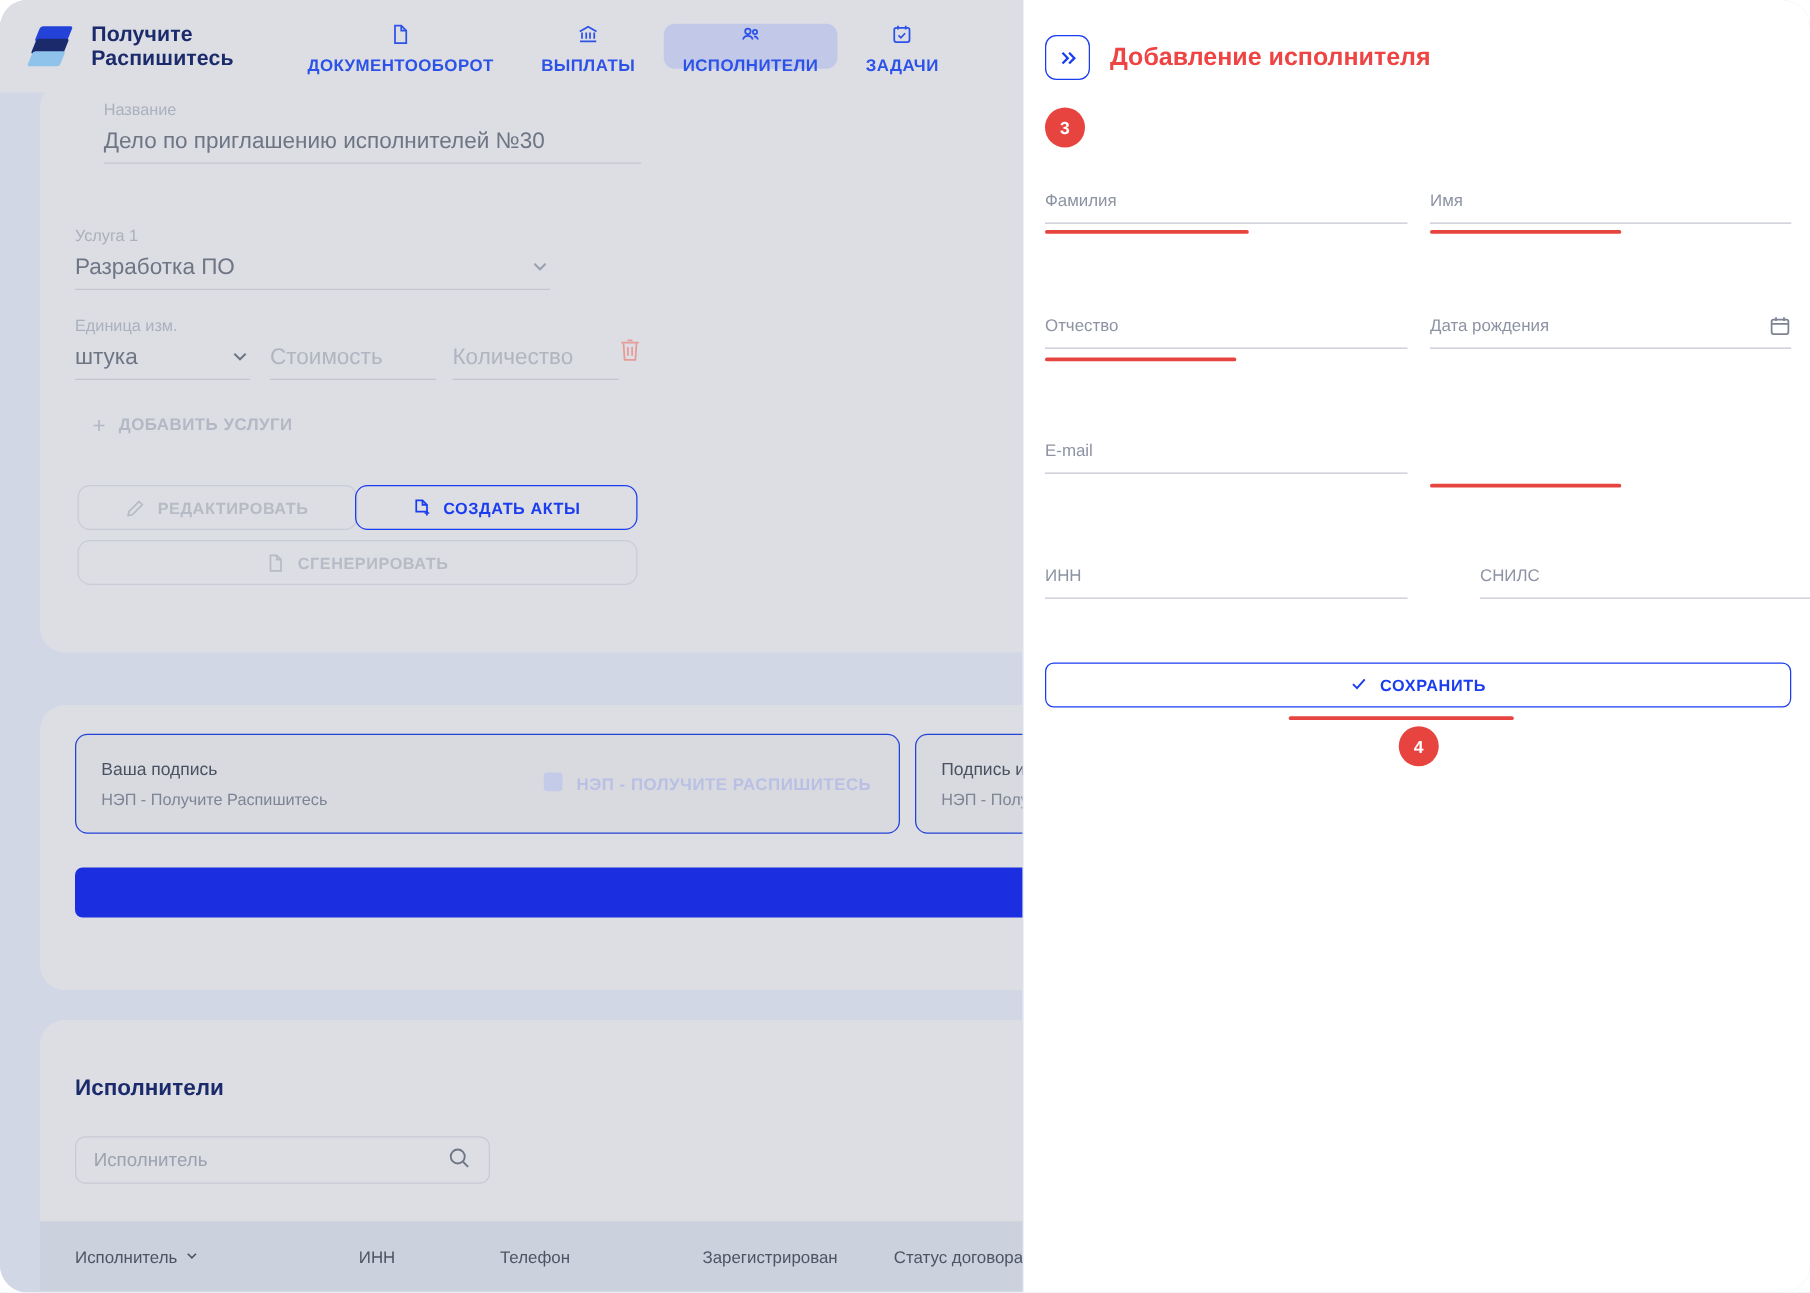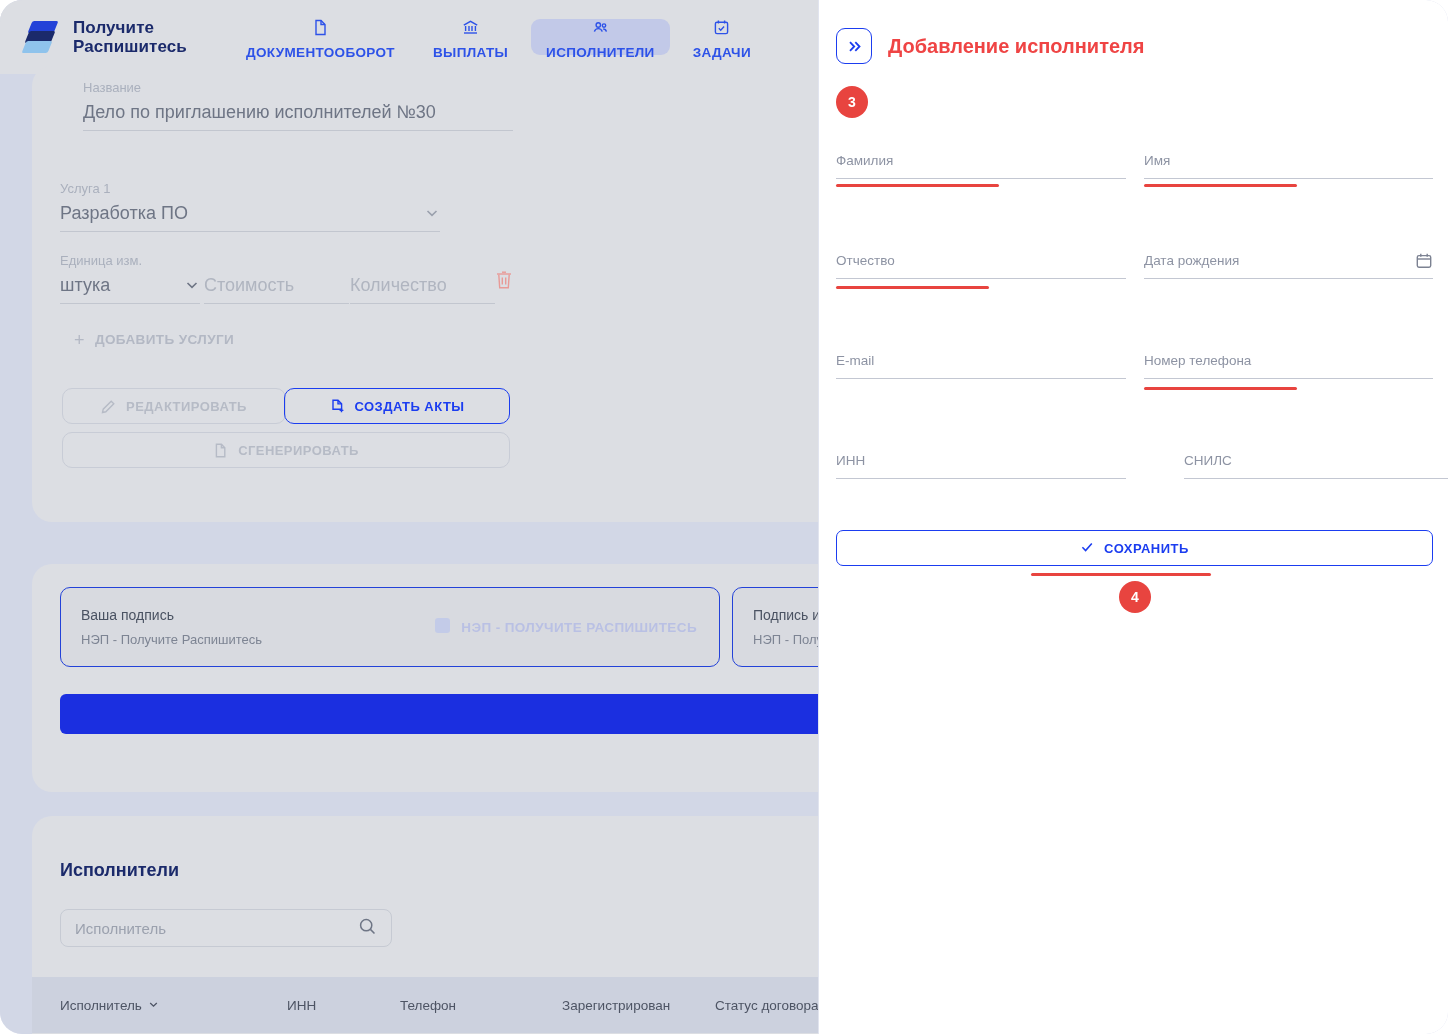--- a/index.html
+++ b/index.html
@@ -75,21 +75,21 @@
   .fld .lab {
     font-size: 13px; color: #aab0bd; line-height: 16px;
     margin-bottom: 3px; white-space: nowrap;
   }
   .fld .val {
     font-size: 18px; color: #6e7585; line-height: 26px;
     border-bottom: 1px solid #c2c6cf;
     padding-bottom: 5px; white-space: nowrap;
     display: flex; align-items: center; justify-content: space-between;
   }
-  .fld .val.ph { color: #b0b5c0; }
+  .fld .val.ph { color: #b0b5c0; margin-left: 12px; }
   .chev { width: 16px; height: 16px; flex: 0 0 16px; }
   .chev svg { display: block; }
 
   .trash { position: absolute; width: 20px; height: 22px; }
   .trash svg { display: block; }
 
   .add-srv {
     position: absolute; display: flex; align-items: center; gap: 10px;
     font-size: 13.5px; font-weight: 700; letter-spacing: .4px; color: #b3b8c4;
     cursor: pointer;
@@ -437,24 +437,20 @@
             <path d="M5.8 1.8v3M12.2 1.8v3"></path>
         </svg>
       </span>
     </div>
 
     <div class="dfld" style="left:17px; top:352px;">
       <div class="dlab">E-mail</div>
       <div class="dline"></div>
     </div>
 
-    <div class="dfld" style="left:325px; top:352px; width:289px;">
-      <div class="dlab">Номер телефона</div>
-      <div class="dline"></div>
-    </div>
     <div class="hl" style="left:325px; top:387px; width:153px;"></div>
 
     <div class="dfld" style="left:17px; top:452px;">
       <div class="dlab">ИНН</div>
       <div class="dline"></div>
     </div>
     <div class="dfld" style="left:325px; top:452px; width:289px;margin-left:40px;">
       <div class="dlab">СНИЛС</div>
       <div class="dline"></div>
     </div>

